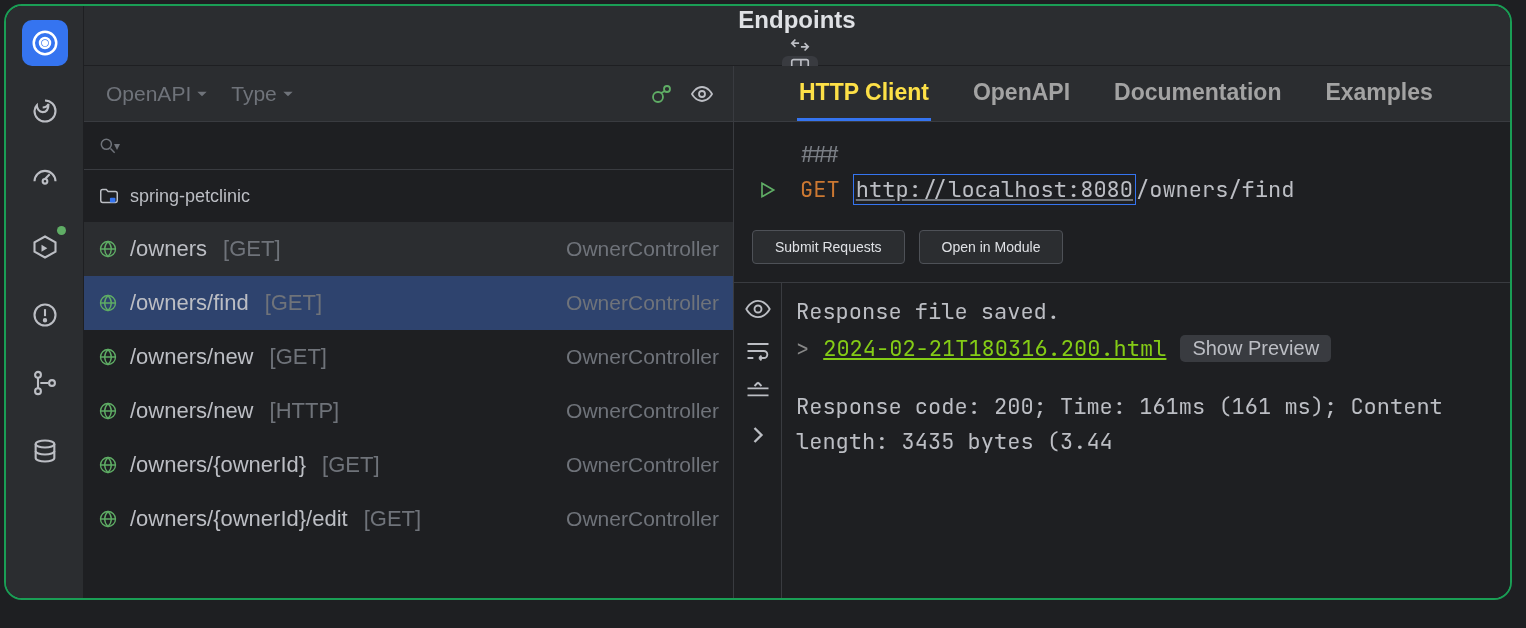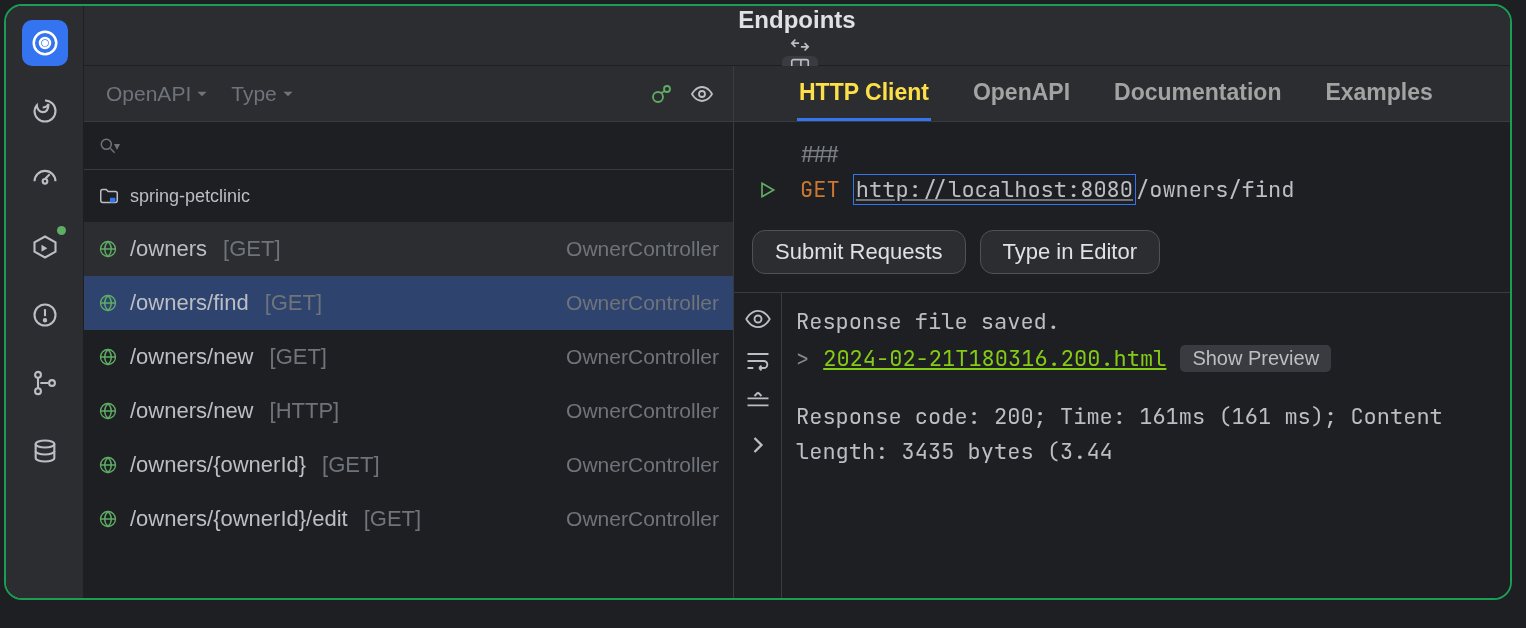--- a/index.html
+++ b/index.html
@@ -112,21 +112,21 @@
   .runicon { color:#5fad65; cursor:pointer; }
   .comment { color:#7a7e85; }
   .verb { color:#cc7832; }
   .url { color:#bcbec4; }
   .urlbox { border:1px solid #3574f0; padding:0 2px; text-decoration: underline; text-decoration-color:#6f737a; }
 
   
   .btnrow { display:flex; gap:14px; padding:16px 18px 18px; border-bottom:1px solid #393b40;}
   .btn {
     background:#2b2d30; border:1px solid #4e5157; color:#dfe1e5;
-    font-size:22px; padding:8px 22px; border-radius:13px; cursor:pointer;
+    font-size:14px; padding:8px 22px; border-radius:4px; cursor:pointer;
   }
 
   
   .resp { flex:1; display:flex; min-height:0; }
   .respicons { width:48px; display:flex; flex-direction:column; align-items:center; padding-top:12px; gap:14px; border-right:1px solid #393b40;}
   .respicons .ri { width:28px; height:28px; display:flex; align-items:center; justify-content:center; color:#bcbec4; cursor:pointer;}
   .respbody { flex:1; padding:14px 14px; font-family:"JetBrains Mono", Menlo, monospace; font-size:22px; color:#bcbec4; overflow:hidden;}
   .respbody .line { display:flex; align-items:center; gap:14px; flex-wrap:wrap;}
   .respbody .link { color:#84cc16; text-decoration: underline; cursor:pointer;}
   .respbody .pvw { background:#393b40; padding:2px 12px; border-radius:5px; font-family:-apple-system,sans-serif; font-size:20px; color:#bcbec4; cursor:pointer;}
@@ -360,21 +360,21 @@
               <span> </span>
               <span class="url">
                 <span class="urlbox">http://localhost:8080</span><span>/owners/find</span>
               </span>
             </span>
           </div>
         </div>
 
         <div class="btnrow">
           <button class="btn">Submit Requests</button>
-          <button class="btn">Type in Editor</button>
+          <button class="btn">Open in Module</button>
         </div>
 
         <div class="resp">
           <div class="respicons">
             <div class="ri">
                 <svg viewBox="0 0 24 24" fill="none" stroke="currentColor" stroke-width="1.6">
                   <path d="M2 12s3.5-7 10-7 10 7 10 7-3.5 7-10 7S2 12 2 12z"></path>
                   <circle cx="12" cy="12" r="3"></circle>
                 </svg>
               </div>

